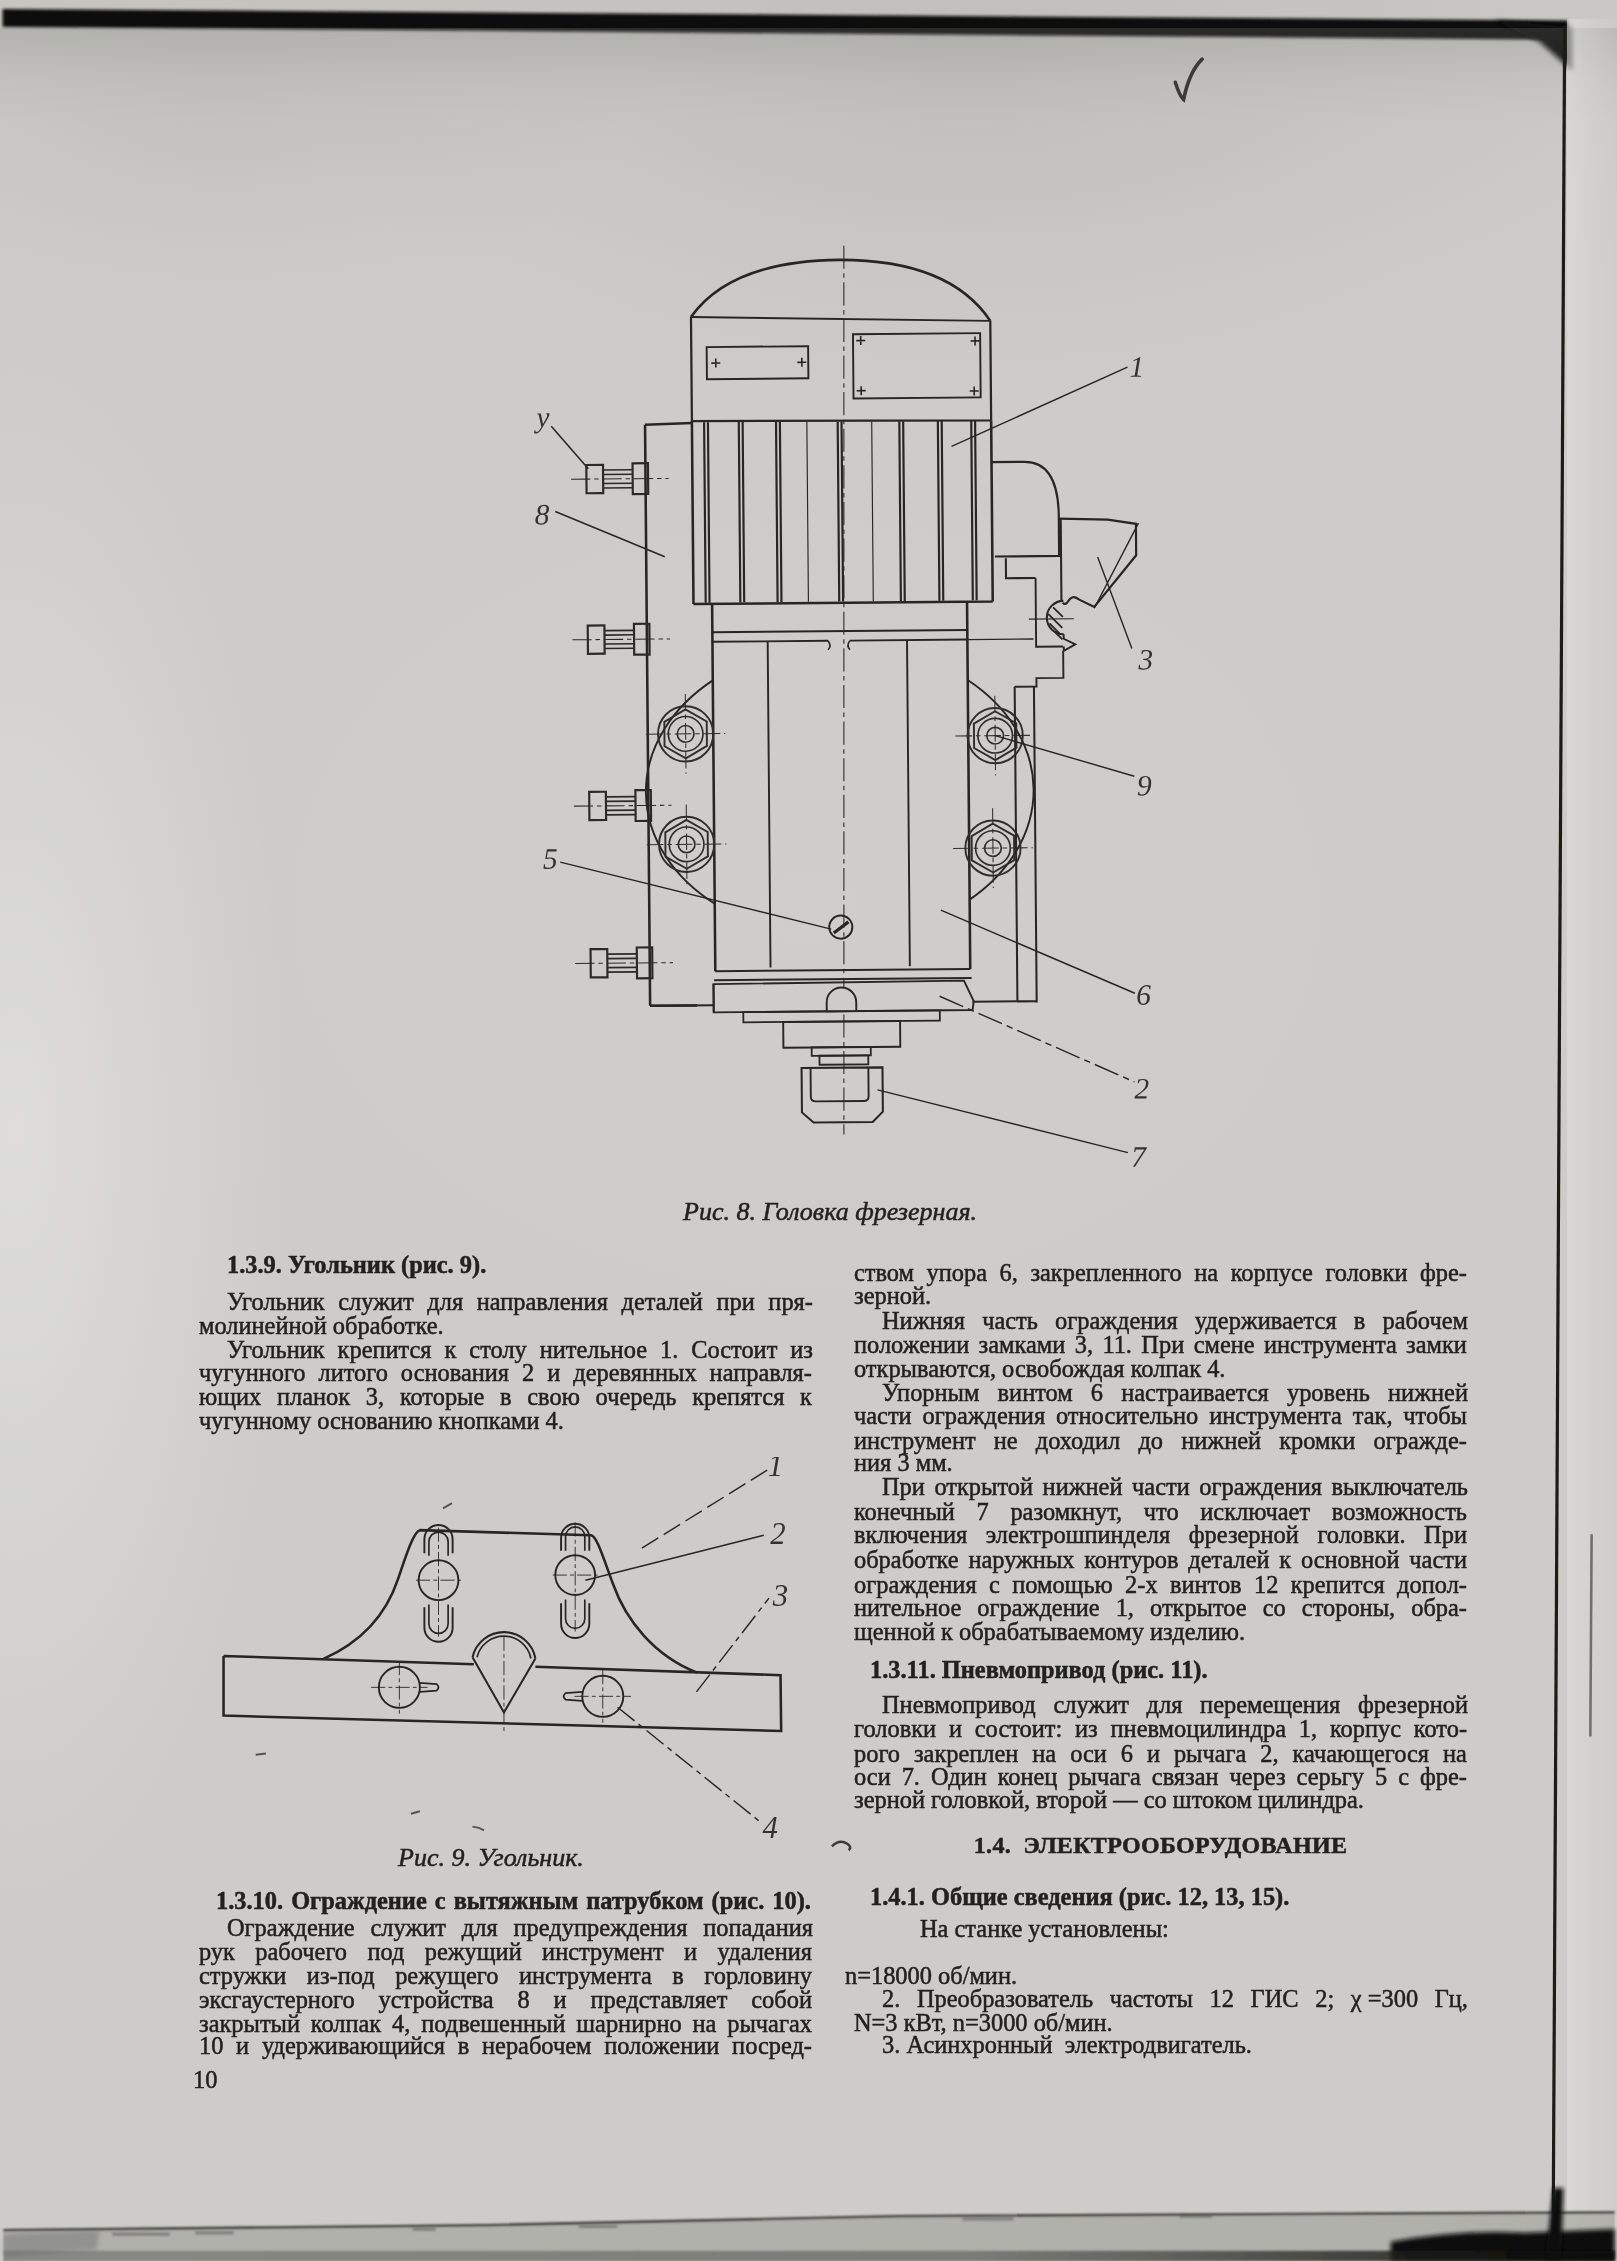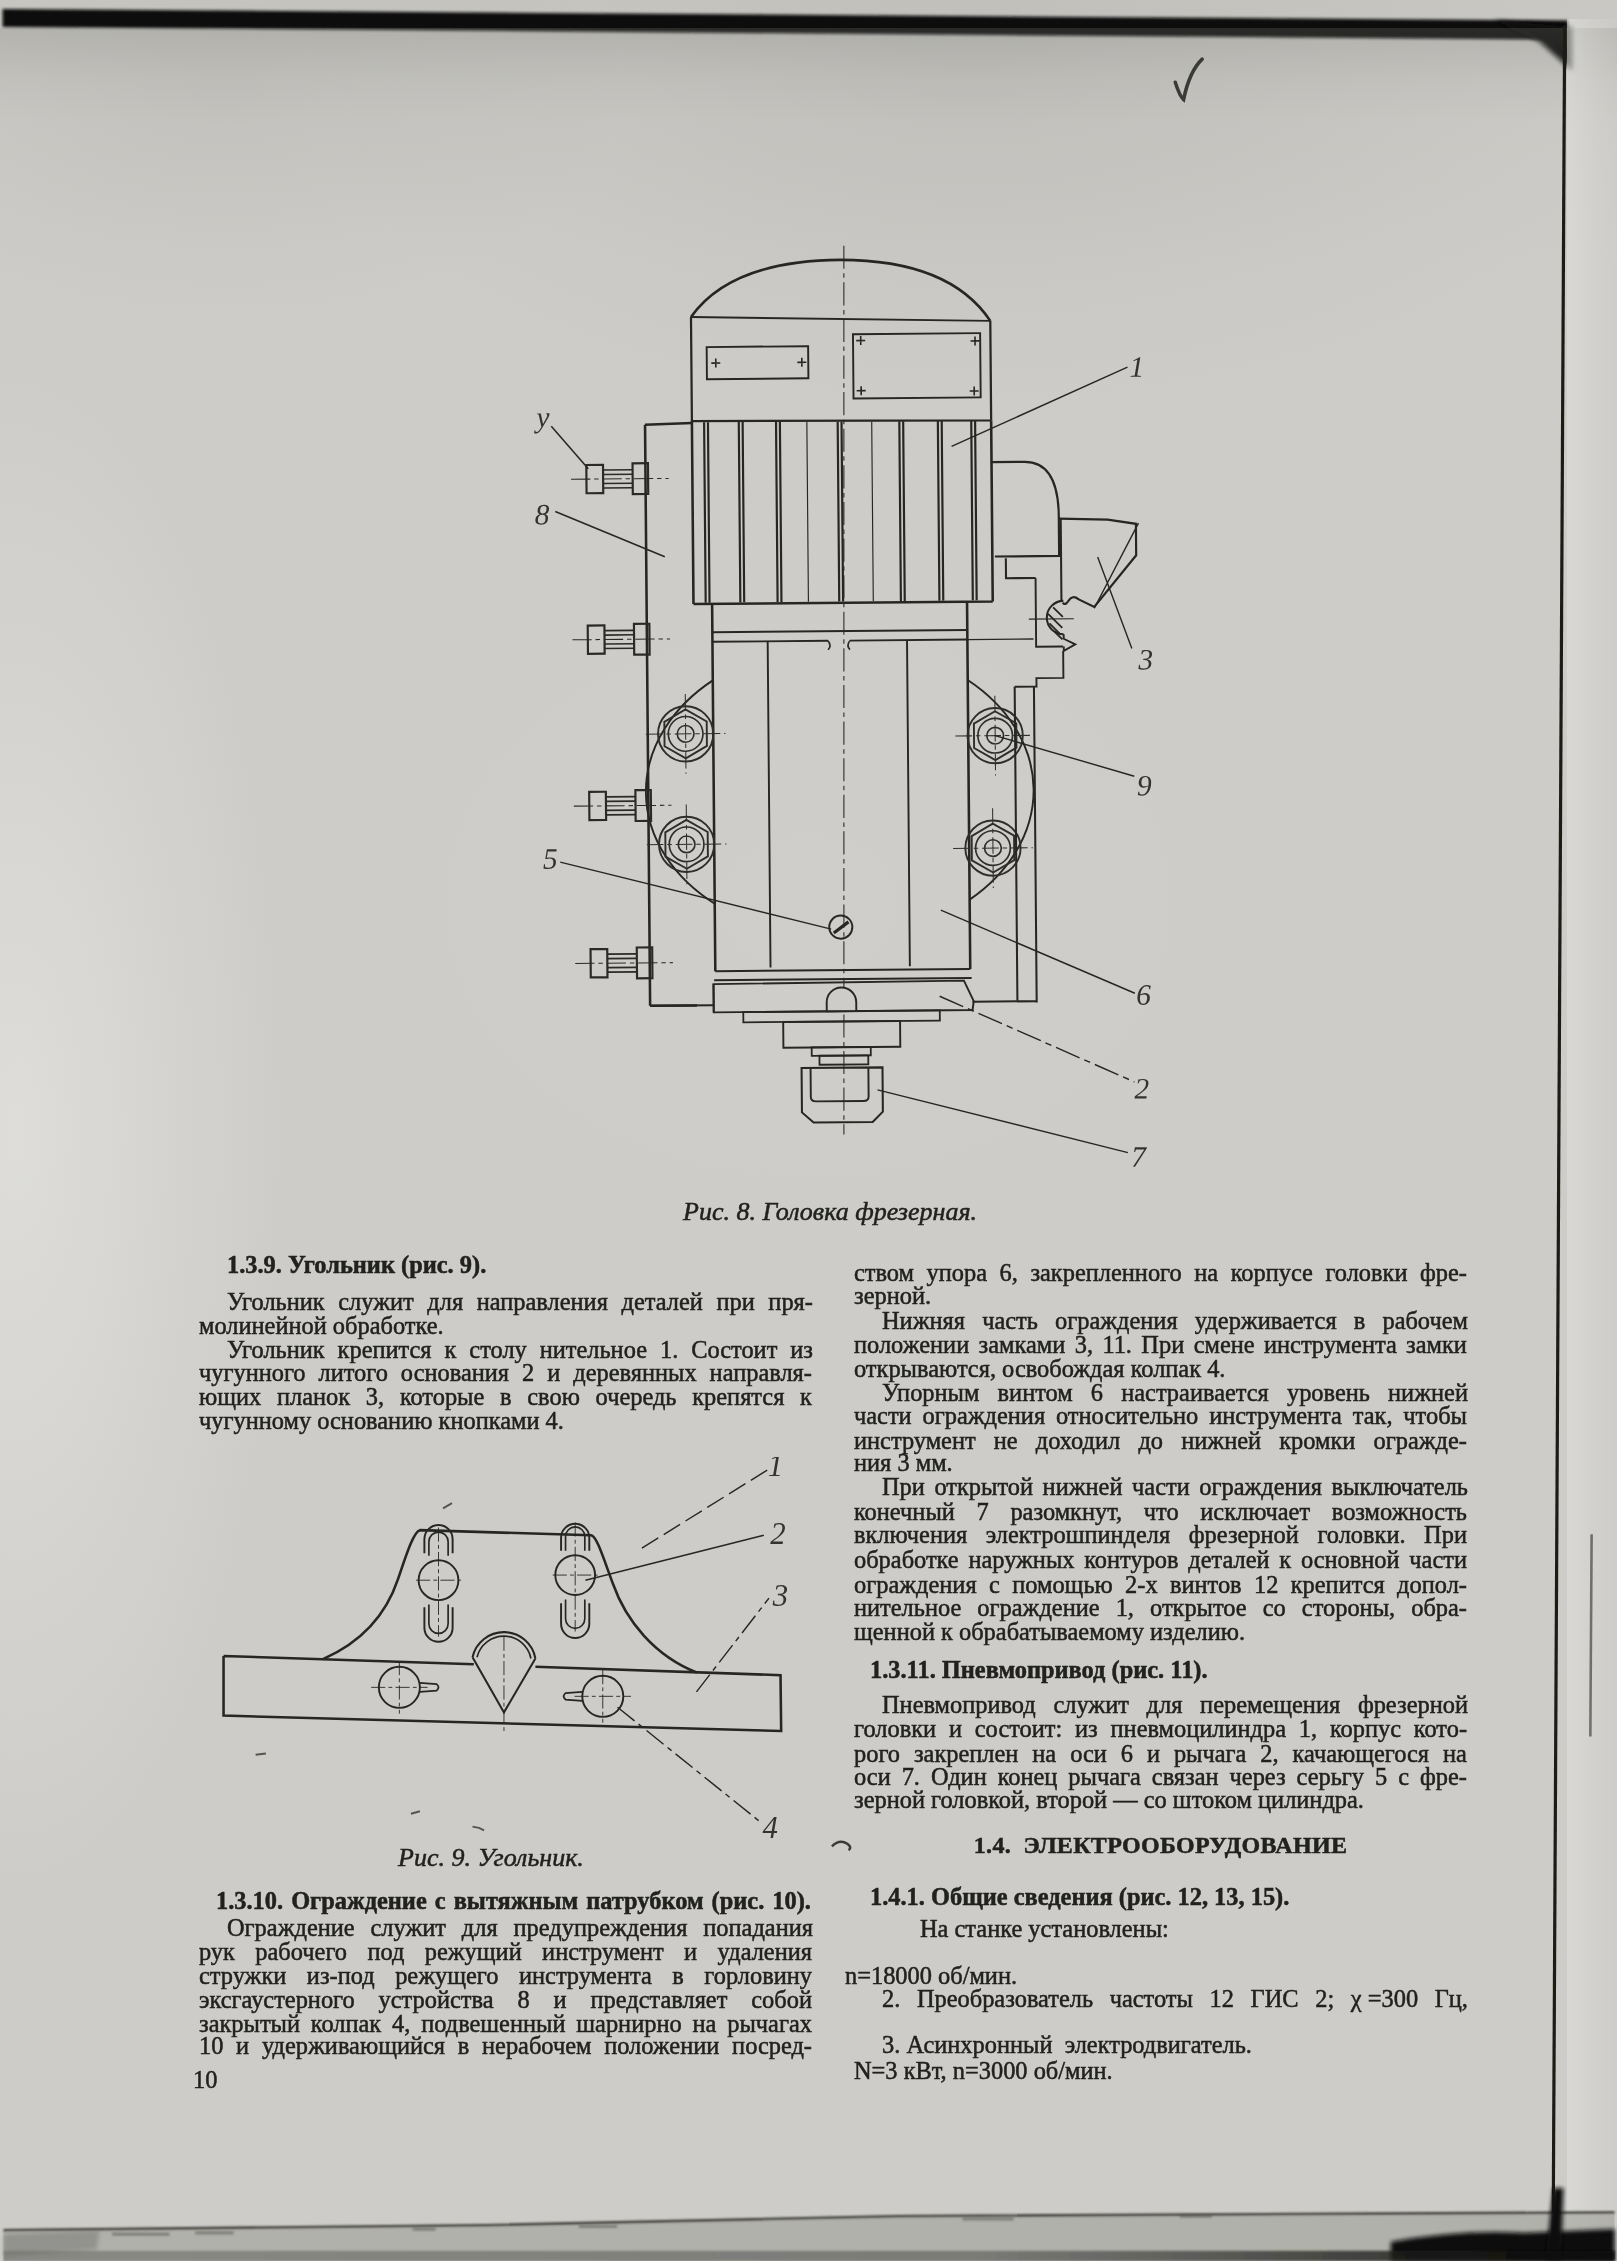--- a/index.html
+++ b/index.html
@@ -543,17 +543,17 @@
 <div class="jl t" style="left:882px;top:1986px;width:586px">
       <span>2.</span>
       <span>Преобразователь</span>
       <span>частоты</span>
       <span>12</span>
       <span>ГИС</span>
       <span>2;</span>
       <span>χ&nbsp;=300</span>
       <span>Гц,</span>
     </div>
-<div class="pl t" style="left:854px;top:2010px;margin-top:48px;">N=3 кВт, n=3000 об/мин.</div>
+<div class="pl t" style="left:854px;top:2010px;">N=3 кВт, n=3000 об/мин.</div>
 <div class="pl t" style="left:882px;top:2032px;">3.&nbsp;Асинхронный&nbsp;&nbsp;электродвигатель.</div>
 
 <div class="pl t i" style="left:683px;top:1199px;">Рис. 8. Головка фрезерная.</div>
 </div>
 
 </body></html>

